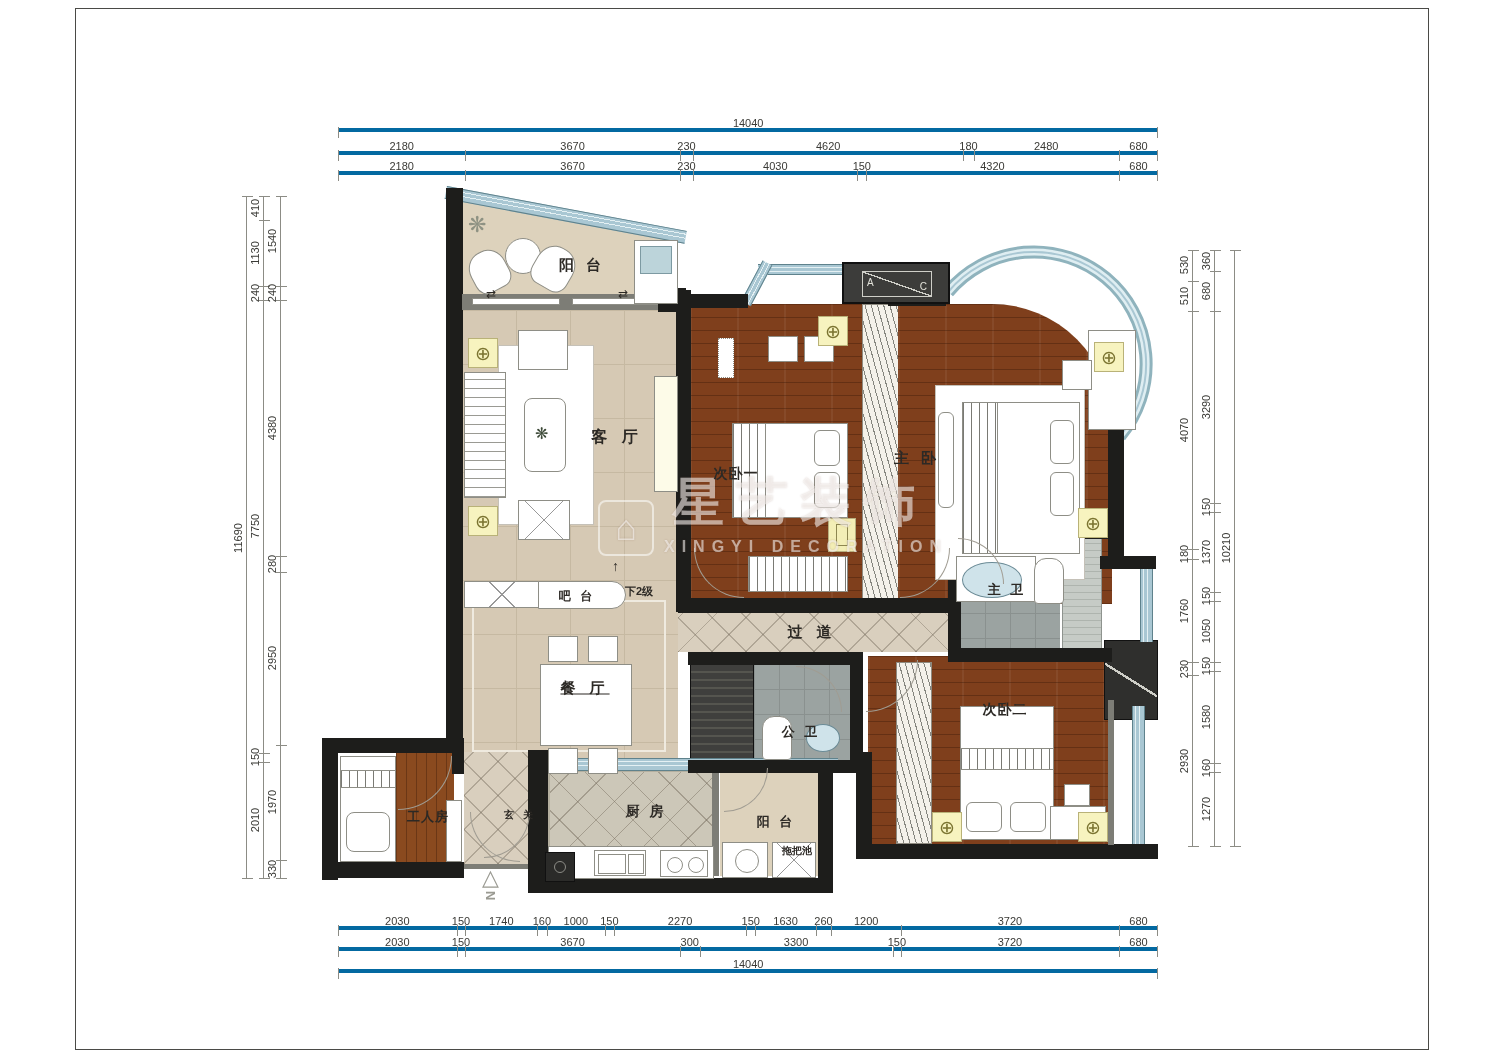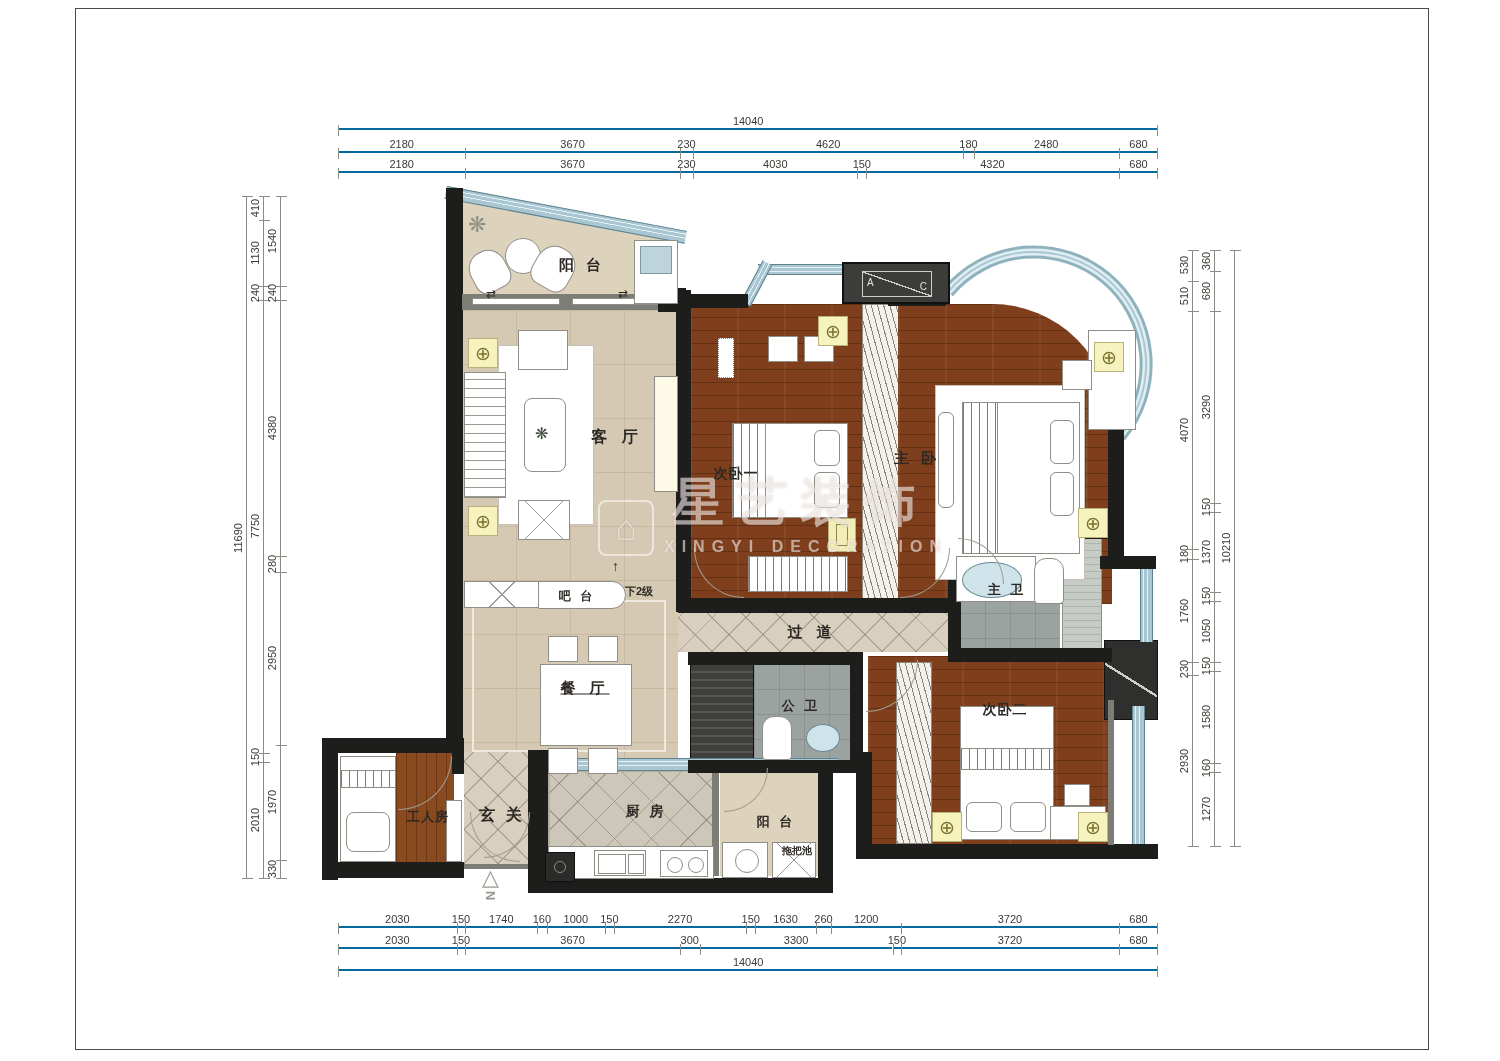--- a/index.html
+++ b/index.html
@@ -48,21 +48,21 @@
   .stripesh{background-image:repeating-linear-gradient(0deg,#9a9a93 0 1px,transparent 1px 9px);}
   .xhatch{background-image:linear-gradient(45deg,transparent 49.4%,#999 49.4%,#999 50.6%,transparent 50.6%),
                            linear-gradient(-45deg,transparent 49.4%,#999 49.4%,#999 50.6%,transparent 50.6%);}
   .lamp{position:absolute;width:28px;height:28px;background:#f7f3bf;border:1px solid #b9b278;
         display:flex;align-items:center;justify-content:center;font-size:19px;color:#7b7431;line-height:1;}
   .door{position:absolute;border:1px solid #a09c92;box-sizing:border-box;}
   
   .label{position:absolute;transform:translate(-50%,-50%);white-space:nowrap;color:#2c2925;
          font-weight:bold;}
   .dimseg{position:absolute;}
-  .dh{border-top:2px solid #0369a1;height:0;text-align:center;}
+  .dh{border-top:4px solid #0369a1;height:0;text-align:center;}
   .dh::before,.dh.last::after{content:'';position:absolute;top:-5px;width:1px;height:11px;background:#8c8c85;}
   .dh::before{left:0;}  .dh.last::after{right:0;}
   .dh .dimlab{position:absolute;left:50%;top:-15px;transform:translateX(-50%);font-size:11px;color:#3a3a36;}
   .dv{border-left:1px solid #8c8c85;width:0;}
   .dv::before,.dv.last::after{content:'';position:absolute;left:-5px;height:1px;width:11px;background:#8c8c85;}
   .dv::before{top:0;} .dv.last::after{bottom:0;}
   .dv .dimlab{position:absolute;left:-9px;top:50%;transform:translate(-50%,-50%) rotate(-90deg);
               font-size:11px;color:#3a3a36;white-space:nowrap;}
   .wm{color:rgba(255,255,255,.55);text-shadow:0 0 2px rgba(120,70,50,.25);font-weight:bold;}
 </style>
@@ -258,24 +258,24 @@
   <div class="abs wm" style="left:664px;top:538px;font-size:16px;letter-spacing:7px;">XINGYI  DECORATION</div>
 
   <div id="labels" class="abs" style="left:0;top:0;">
       <span class="label" style="left: 582px; top: 265px; font-size: 15px; letter-spacing: 4px;">阳 台</span>
       <span class="label" style="left: 617px; top: 437px; font-size: 16px; letter-spacing: 5px;">客 厅</span>
       <span class="label" style="left: 736px; top: 474px; font-size: 14px; letter-spacing: 1px;">次卧一</span>
       <span class="label" style="left: 917px; top: 458px; font-size: 15px; letter-spacing: 4px;">主 卧</span>
       <span class="label" style="left: 812px; top: 632px; font-size: 15px; letter-spacing: 5px;">过 道</span>
       <span class="label" style="left: 1007px; top: 590px; font-size: 13px; letter-spacing: 3px;">主 卫</span>
       <span class="label" style="left: 585px; top: 688px; font-size: 15px; letter-spacing: 5px; text-decoration: underline;">餐 厅</span>
-      <span class="label" style="left: 801px; top: 706px; font-size: 13px; letter-spacing: 3px;">公 卫</span>
+      <span class="label" style="left: 801px; top: 732px; font-size: 13px; letter-spacing: 3px;">公 卫</span>
       <span class="label" style="left: 1005px; top: 710px; font-size: 14px; letter-spacing: 1px;">次卧二</span>
       <span class="label" style="left: 428px; top: 817px; font-size: 13px; letter-spacing: 1px;">工人房</span>
-      <span class="label" style="left: 502px; top: 815px; font-size: 16px; letter-spacing: 3px;">玄 关</span>
+      <span class="label" style="left: 520px; top: 815px; font-size: 10px; letter-spacing: 3px;">玄 关</span>
       <span class="label" style="left: 646px; top: 812px; font-size: 14px; letter-spacing: 3px;">厨 房</span>
       <span class="label" style="left: 776px; top: 822px; font-size: 13px; letter-spacing: 3px;">阳 台</span>
       <span class="label" style="left: 797px; top: 851px; font-size: 10px; letter-spacing: 0px;">拖把池</span>
       <span class="label" style="left: 577px; top: 596px; font-size: 12px; letter-spacing: 3px;">吧 台</span>
       <span class="label" style="left: 639px; top: 591px; font-size: 11px; letter-spacing: 0px;">下2级</span>
     </div>
   <div id="dims" class="abs" style="left:0;top:0;">
       <div class="dimseg dh last" style="left: 338px; top: 128px; width: 820.357px;">
         <span class="dimlab">14040</span>
       </div>

